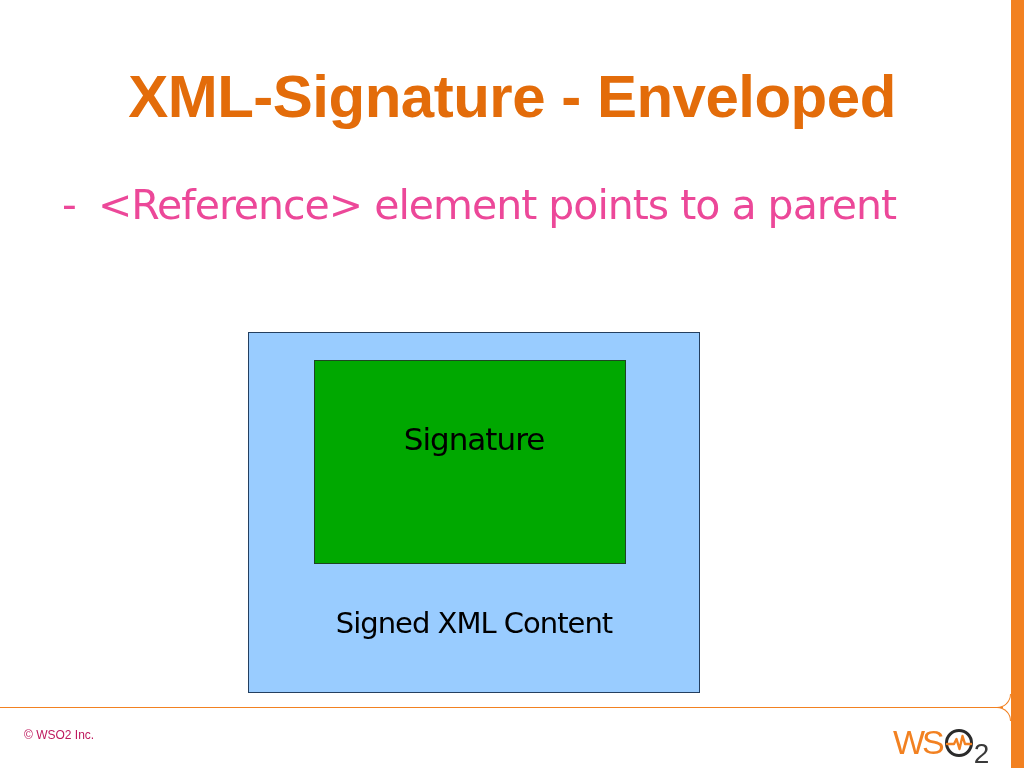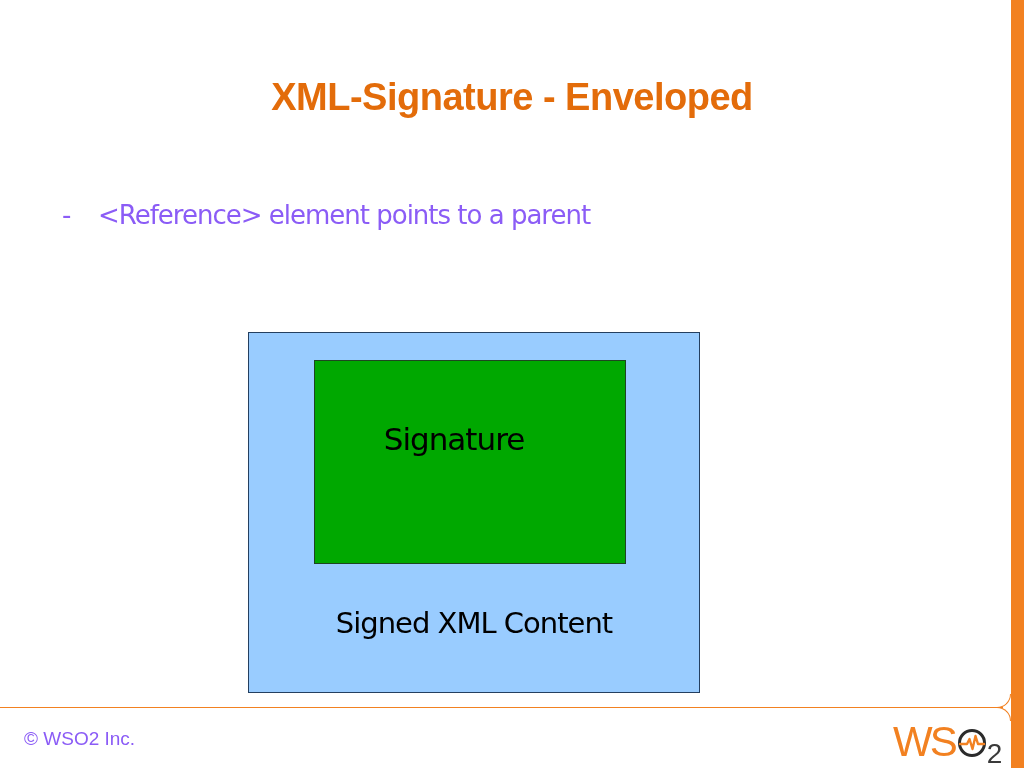--- a/index.html
+++ b/index.html
@@ -27,31 +27,31 @@
       background: #f28121;
     }
     .title {
       position: absolute;
       left: 0; top: 64px;
       width: 1024px;
       text-align: center;
       color: #e36c0a;
       font-family: "Liberation Sans", sans-serif;
       font-weight: bold;
-      font-size: 38px;
+      font-size: 60px;
       line-height: 66px;
       letter-spacing: -0.5px;
     }
     .bullet {
       position: absolute;
-      left: 62px; top: 188px;
+      left: 62px; top: 178px;
       width: 880px;
-      color: #8b5cf6;
+      color: #ec4899;
       font-family: "DejaVu Sans", sans-serif;
-      font-size: 26px;
+      font-size: 41px;
       line-height: 54px;
       letter-spacing: -1px;
     }
     .bullet .dash {
       display: inline-block;
       width: 36px;
     }
     .bullet .line2 {
       padding-left: 38px;
     }
@@ -65,21 +65,21 @@
     }
     .inner-box {
       position: absolute;
       left: 314px; top: 360px;
       width: 310px; height: 202px;
       background: #00a800;
       border: 1px solid #1e4620;
     }
     .inner-label {
       position: absolute;
-      left: 298px; top: 421px;
+      left: 318px; top: 421px;
       width: 312px;
       text-align: center;
       font-family: "DejaVu Sans", sans-serif;
       font-size: 31px;
       letter-spacing: -1px;
       color: #000000;
     }
     .outer-label {
       position: absolute;
       left: 248px; top: 606px;
@@ -110,35 +110,35 @@
       left: 997px; top: 707px;
       width: 14px; height: 14px;
       border-right: 1px solid #f28121;
       border-top: 1px solid #f28121;
       border-top-right-radius: 14px;
       box-sizing: border-box;
     }
     .copyright {
       position: absolute;
       left: 24px; top: 728px;
-      color: #8b5cf6;
+      color: #be185d;
       font-family: "Liberation Sans", sans-serif;
-      font-size: 19px;
+      font-size: 12px;
     }
     .logo {
       position: absolute;
       left: 893px; top: 712px;
       width: 110px; height: 50px;
       display: flex;
       align-items: flex-end;
     }
     .logo-ws {
       color: #f28121;
       font-family: "Liberation Sans", sans-serif;
-      font-size: 42px;
+      font-size: 34px;
       letter-spacing: -3px;
       line-height: 40px;
       font-weight: normal;
     }
     .logo-o {
       width: 30px; height: 30px;
       margin-left: 2px;
       margin-bottom: 4px;
     }
     .logo-2 {

